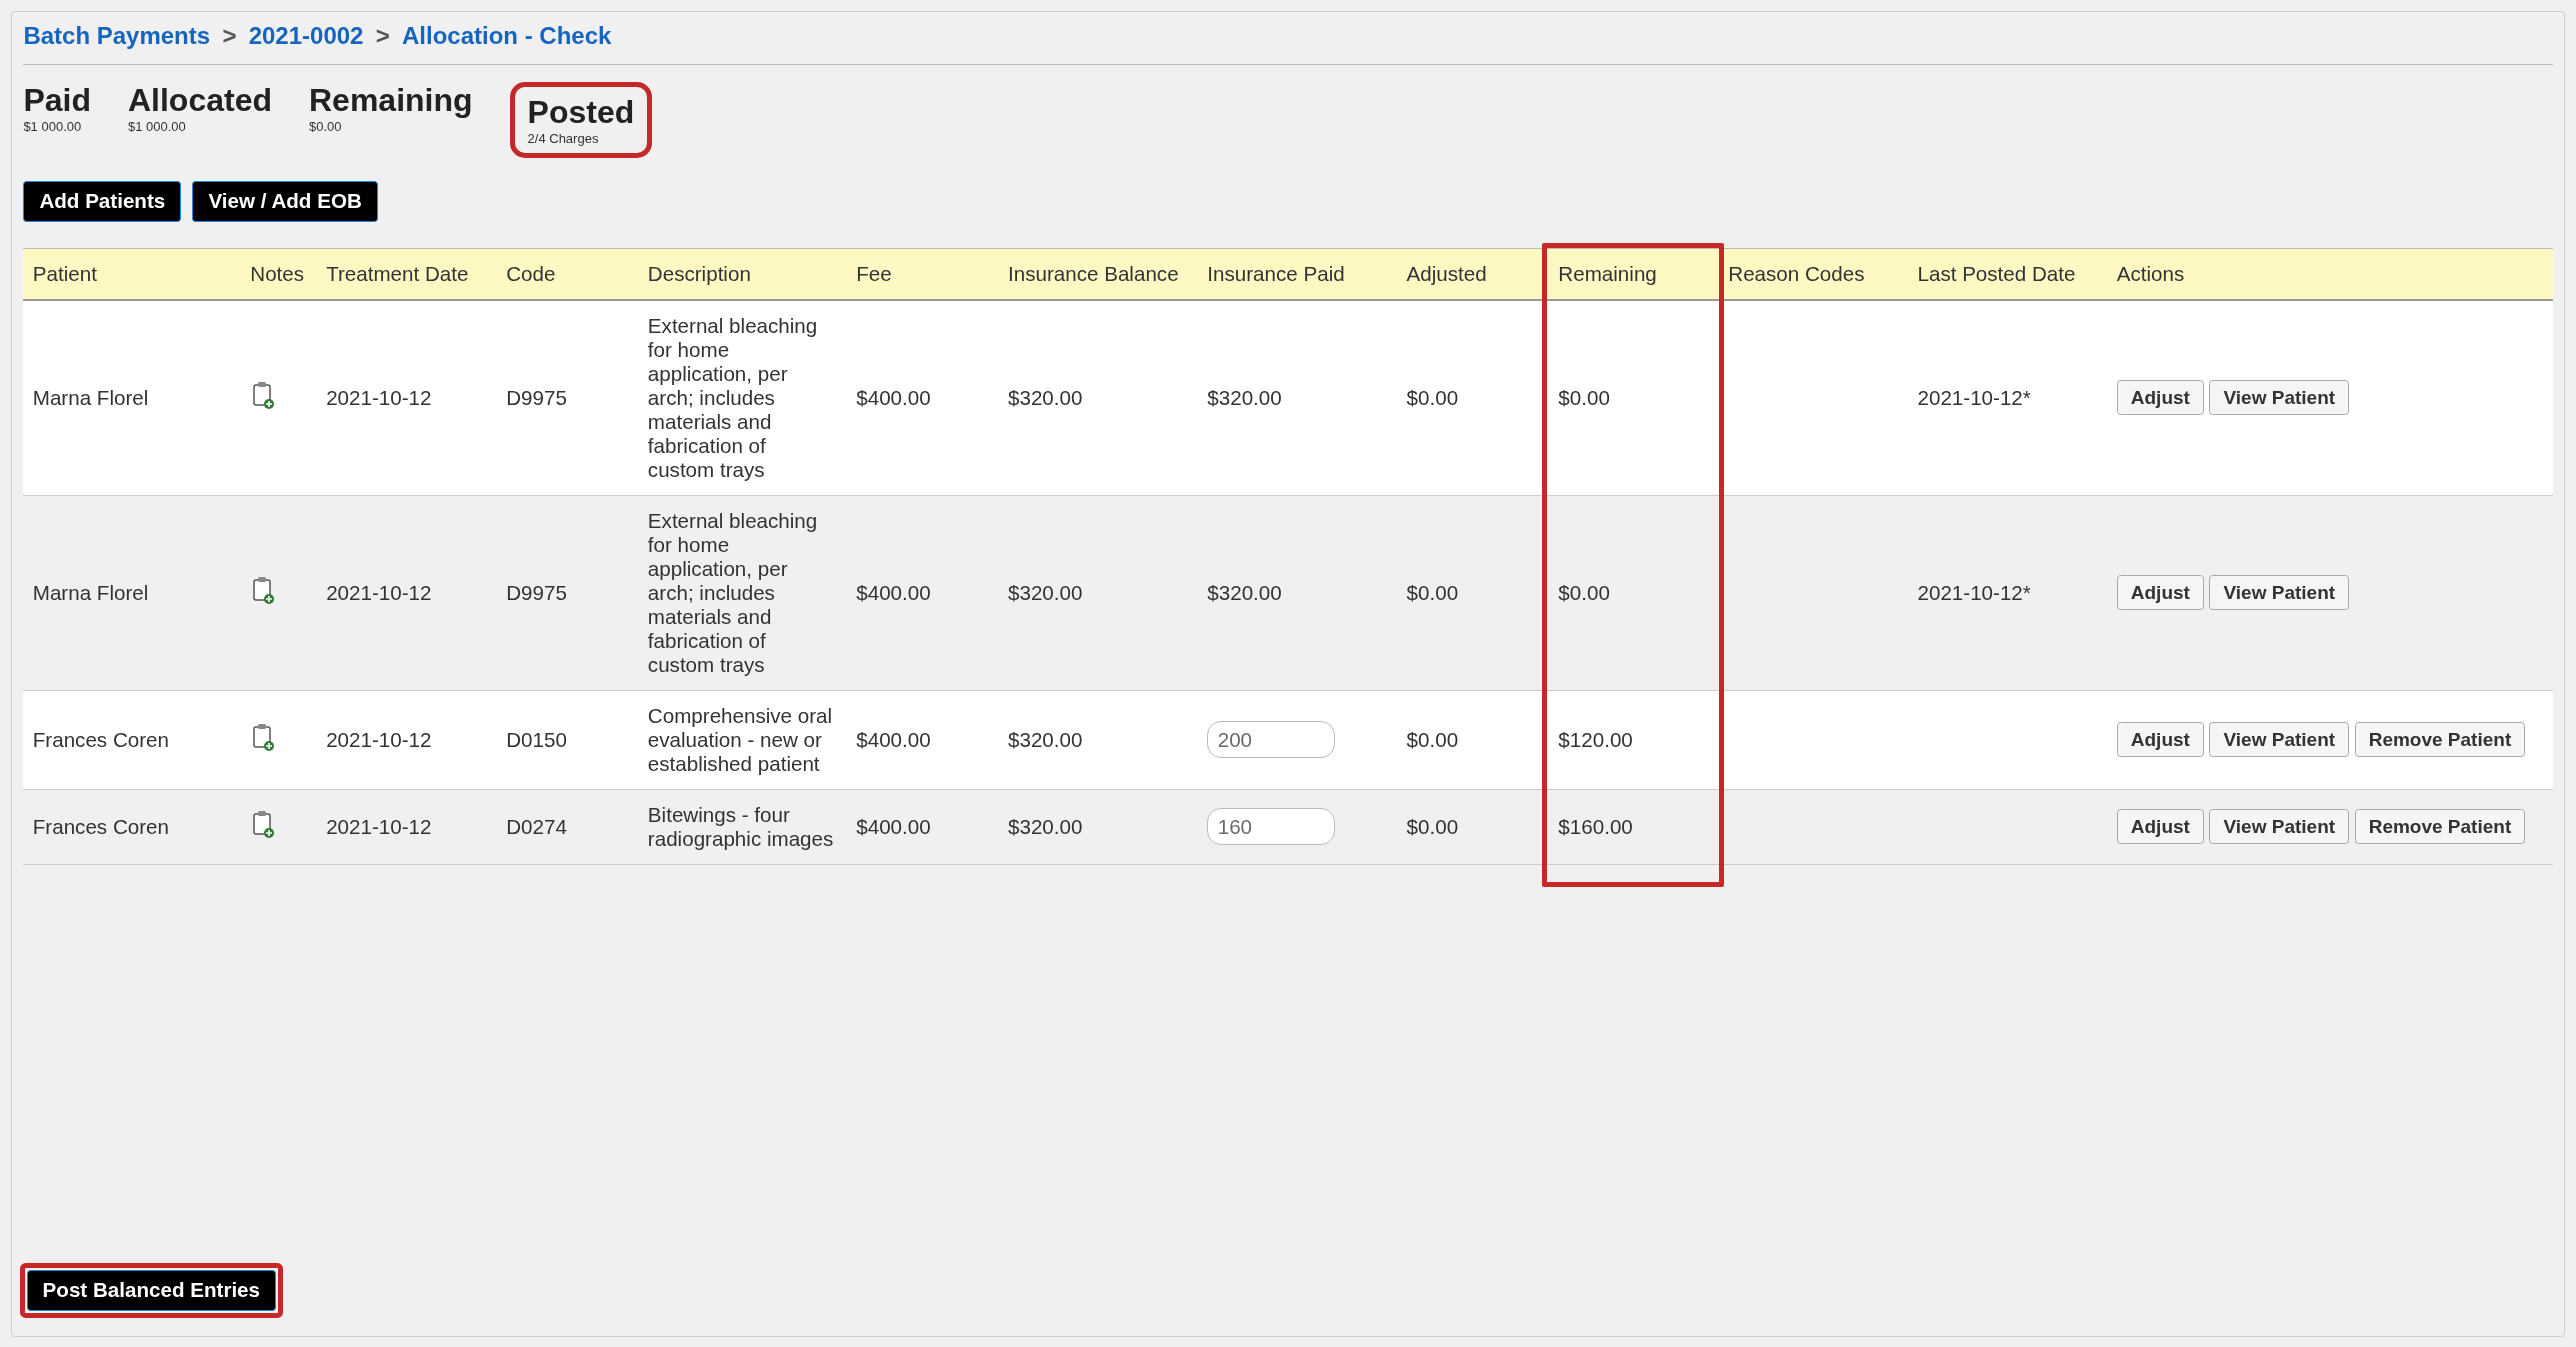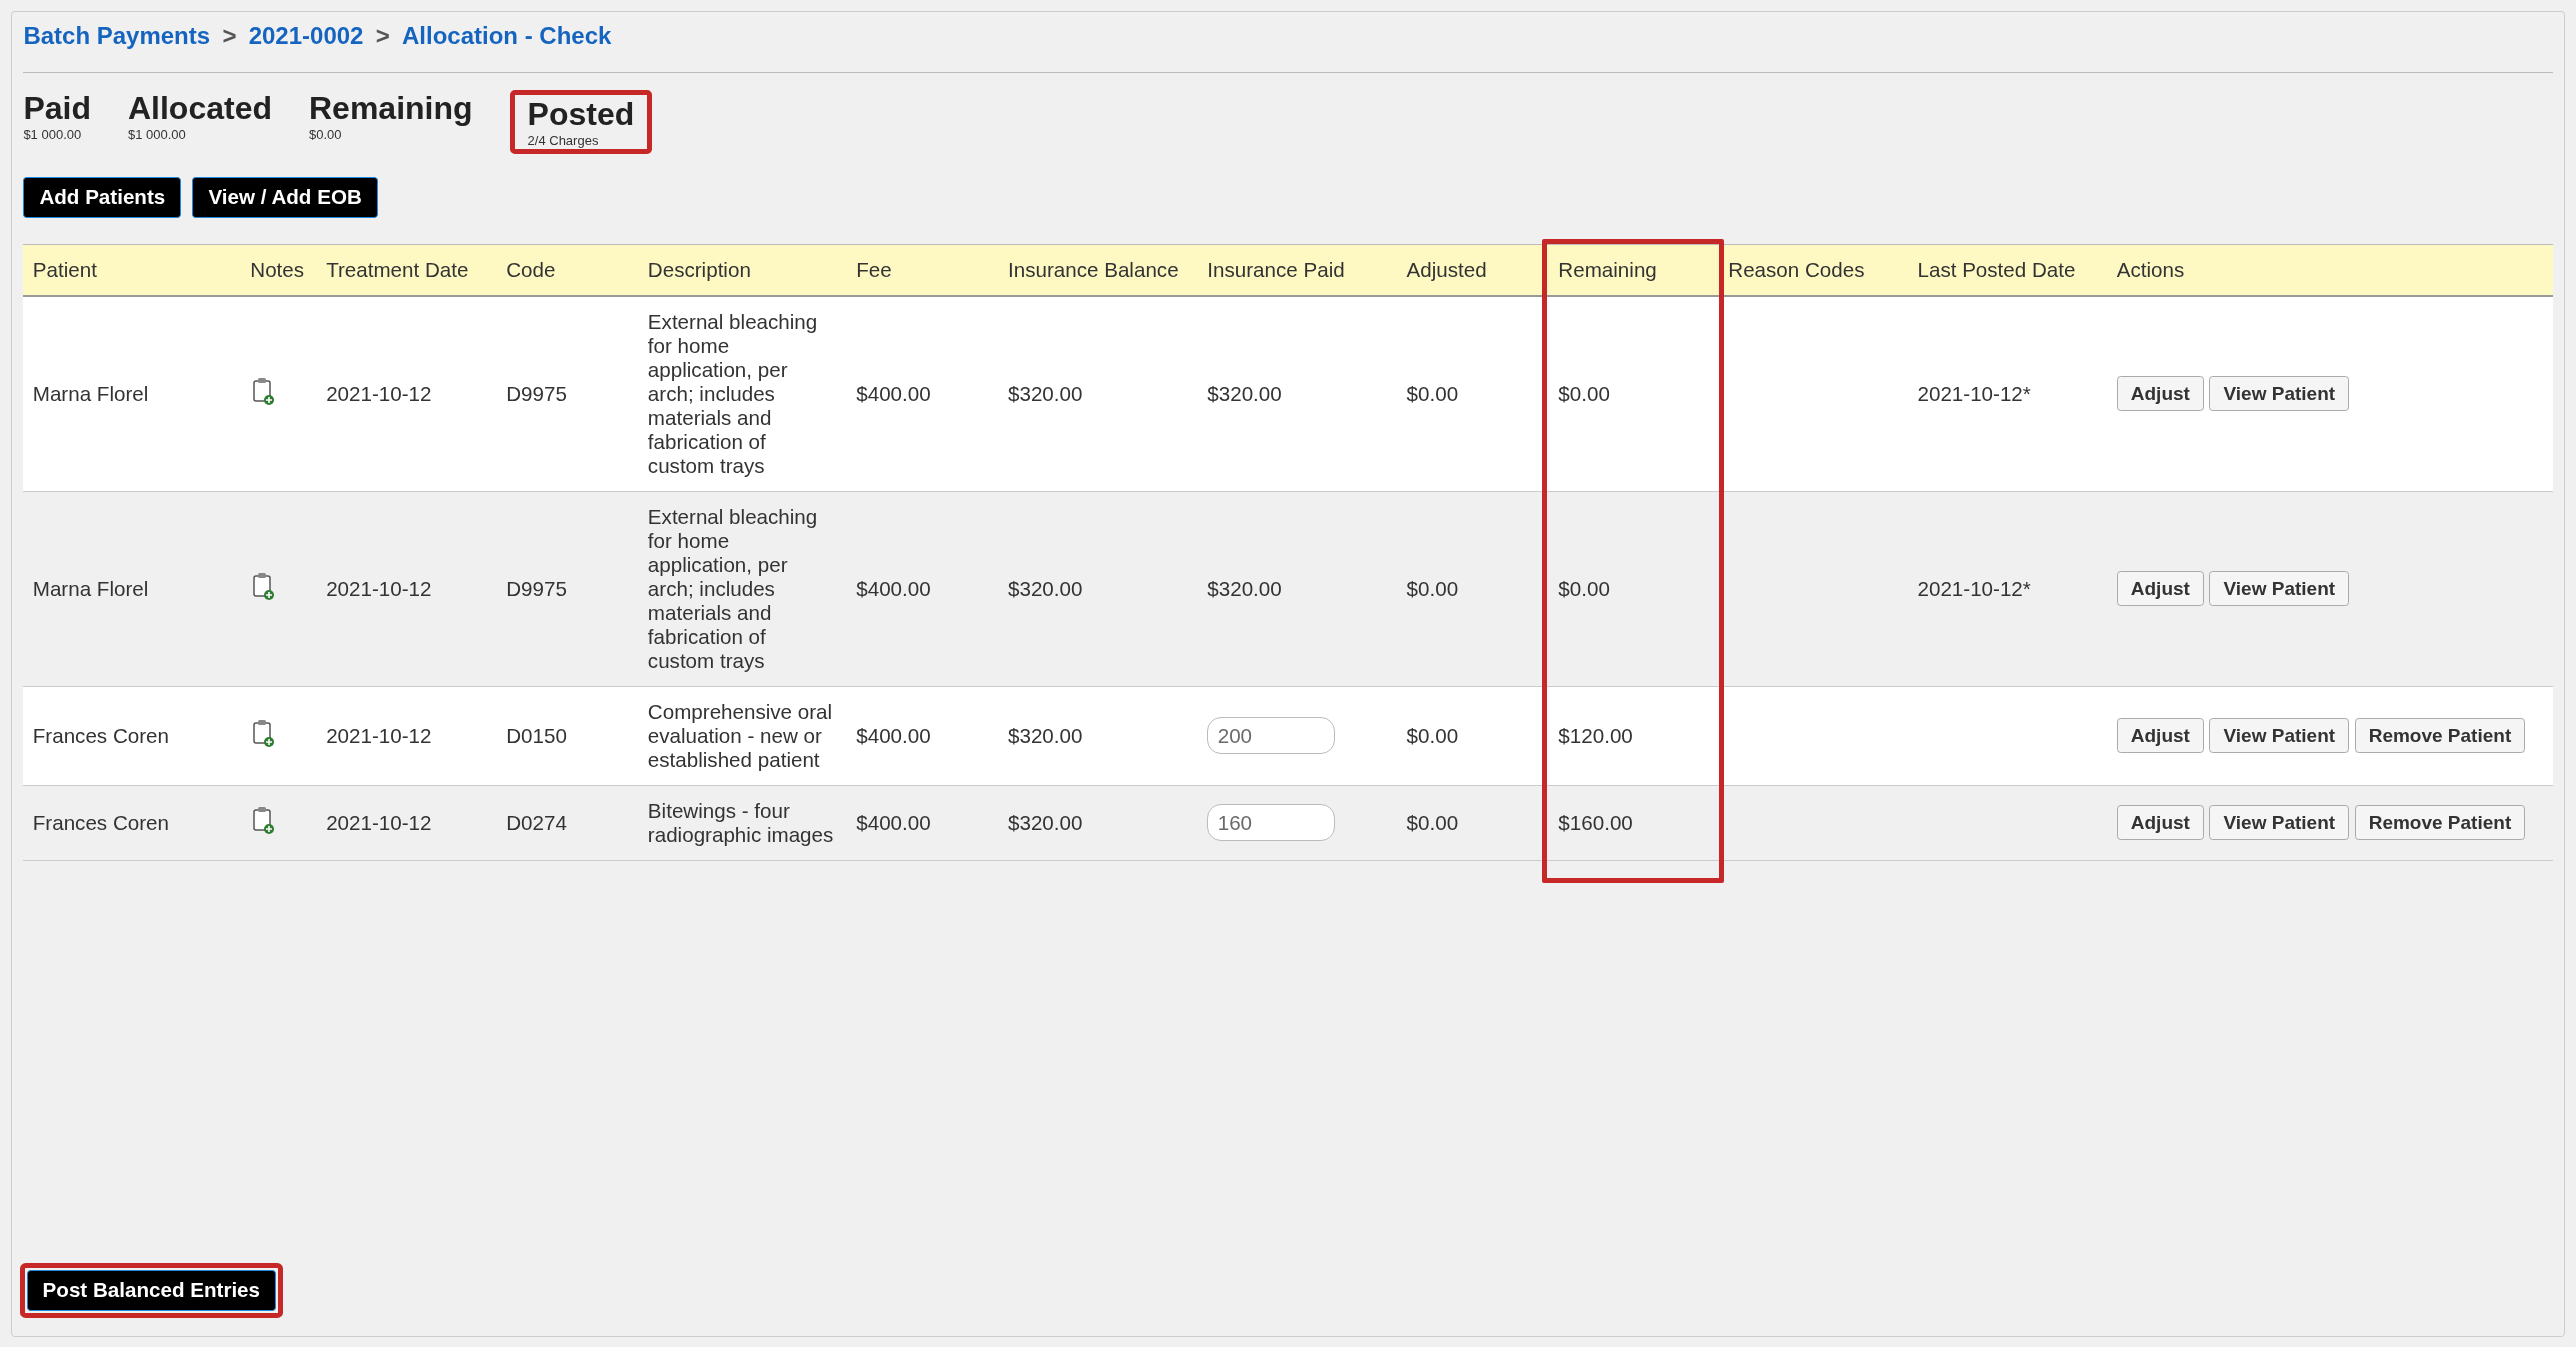--- a/index.html
+++ b/index.html
@@ -23,36 +23,36 @@
     border: 0.9px solid #ccc;
     border-radius: 3.7px;
     padding: 9.4px 11.2px 75px 11.2px;
     width: 100%;
     height: 100%;
     position: relative;
   }
   .breadcrumb {
     font-size: 24px;
     font-weight: 600;
-    margin-bottom: 17px;
+    margin-bottom: 9px;
     padding-bottom: 5.6px;
   }
   .breadcrumb a { color: #1565c0; text-decoration: none; }
   .breadcrumb .sep { color: #555; margin: 0 5.6px; }
   .breadcrumb .current { color: #1565c0; font-weight: 700; }
   .hr { border: 0; border-top: 0.9px solid #bbb; margin: 5.6px 0 17px 0; }
 
   .summary-row { display: flex; gap: 37px; margin-bottom: 22.5px; }
   .summary-block { display: inline-block; }
   .summary-block .big { font-size: 32px; font-weight: 700; color: #222; }
   .summary-block .sub { font-size: 13px; color: #333; }
   .highlight-red {
     border: 5.6px solid #c62828;
-    border-radius: 5px;
-    padding: 1px 13px;
+    border-radius: 15px;
+    padding: 7px 13px;
   }
 
   .btn-row { display:flex; gap:11.2px; margin-bottom: 26px; }
   .btn {
     display: inline-block;
     font-size: 20.6px;
     font-weight: 600;
     padding: 7.5px 15px;
     border-radius: 3.7px;
     cursor: pointer;

